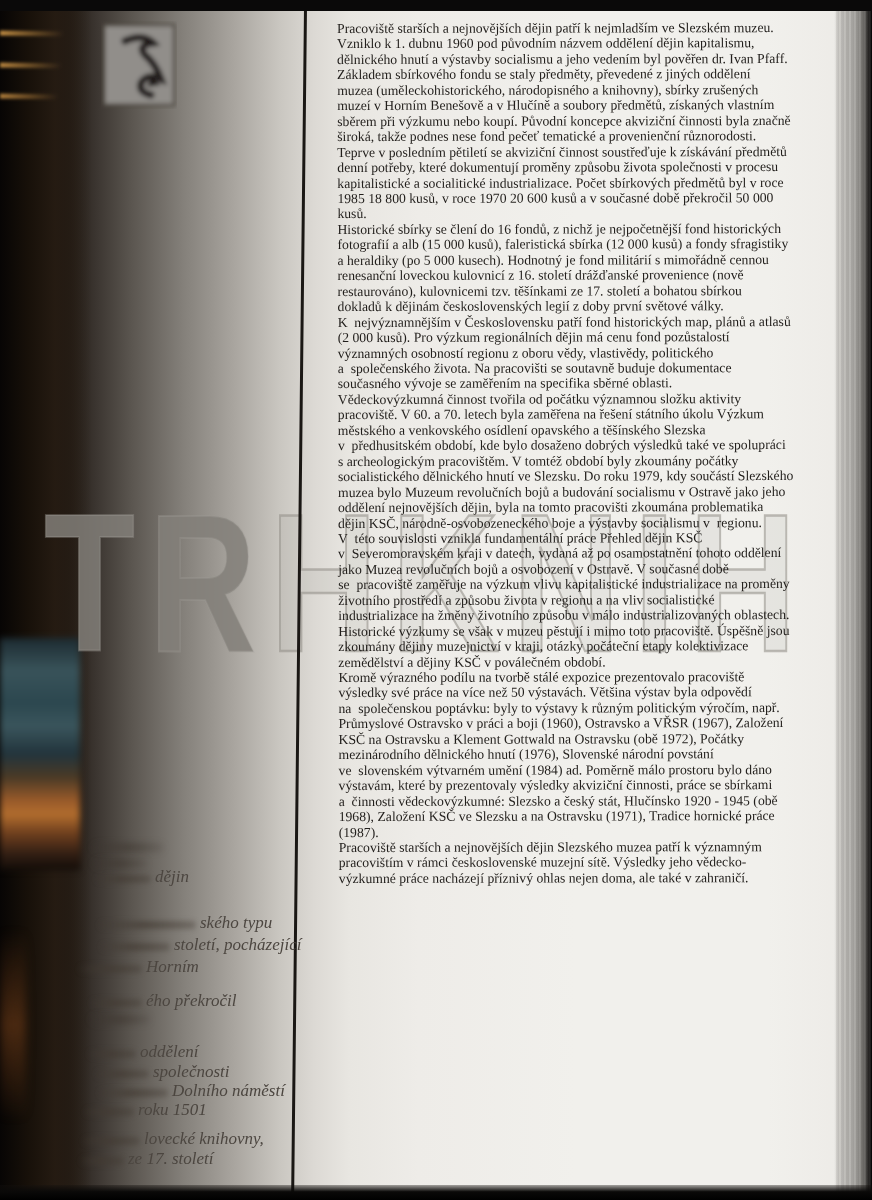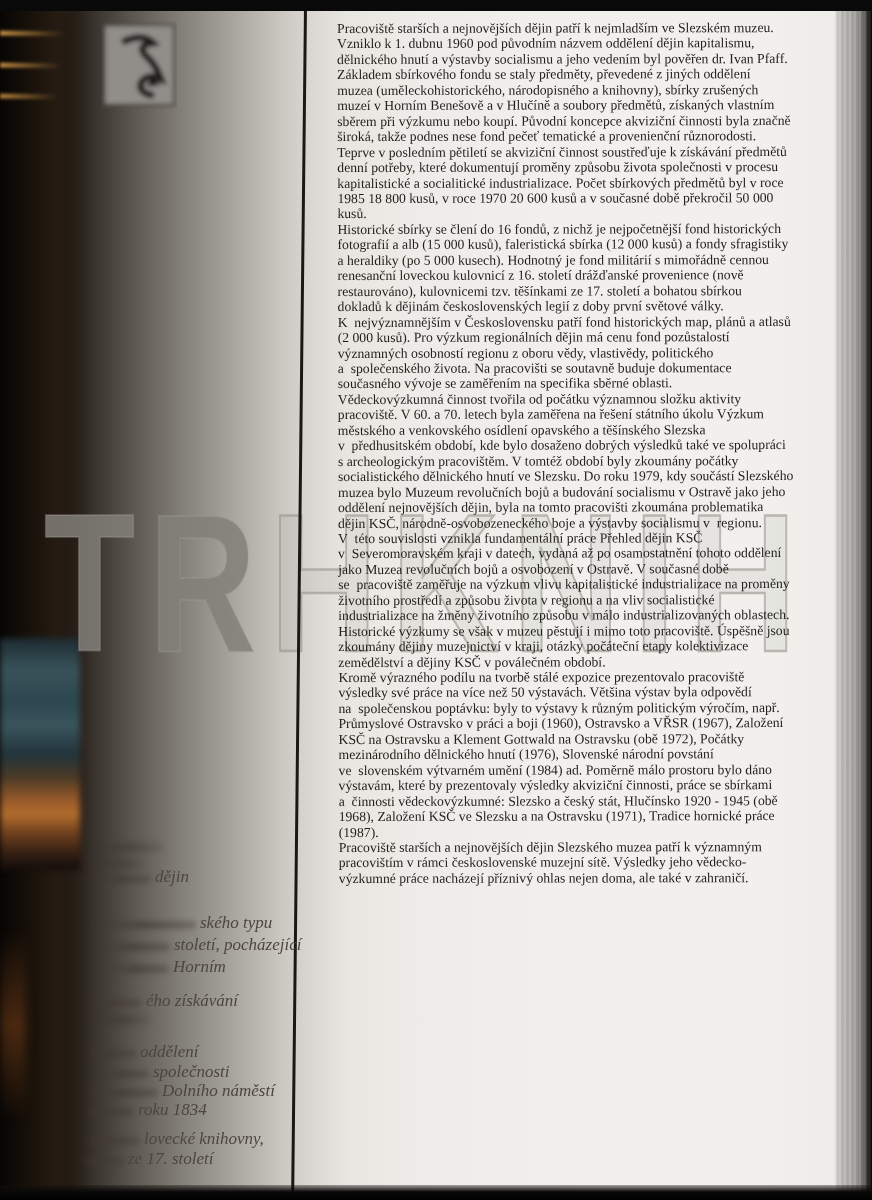--- a/index.html
+++ b/index.html
@@ -163,25 +163,25 @@
       <div class="tl">výzkumné práce nacházejí příznivý ohlas nejen doma, ale také v zahraničí.</div>
   </div>
 
   <div class="smear-line" style="left:92px;top:843px;width:72px;"></div>
   <div class="smear-line" style="left:93px;top:859px;width:54px;"></div>
   <div class="smear-line" style="left:90px;top:1015px;width:60px;"></div>
 
   <div class="caption" style="left:95px;top:869px;"><span class="smear" style="width:56px"></span><span>dějin</span></div>
   <div class="caption" style="left:98px;top:915px;"><span class="smear" style="width:98px"></span><span>ského typu</span></div>
   <div class="caption" style="left:100px;top:937px;"><span class="smear" style="width:70px"></span><span>století, pocházející</span></div>
-  <div class="caption" style="left:105px;top:959px;"><span class="smear" style="width:64px"></span><span>Horním</span></div>
-  <div class="caption" style="left:90px;top:993px;"><span class="smear" style="width:52px"></span><span>ého získávání</span></div>
+  <div class="caption" style="left:78px;top:959px;"><span class="smear" style="width:64px"></span><span>Horním</span></div>
+  <div class="caption" style="left:90px;top:993px;"><span class="smear" style="width:52px"></span><span>ého překročil</span></div>
   <div class="caption" style="left:88px;top:1044px;"><span class="smear" style="width:48px"></span><span>oddělení</span></div>
   <div class="caption" style="left:95px;top:1064px;"><span class="smear" style="width:54px"></span><span>společnosti</span></div>
-  <div class="caption" style="left:88px;top:1083px;"><span class="smear" style="width:70px"></span><span>Dolního náměstí</span></div>
-  <div class="caption" style="left:84px;top:1102px;"><span class="smear" style="width:50px"></span><span>roku 1834</span></div>
+  <div class="caption" style="left:98px;top:1083px;"><span class="smear" style="width:70px"></span><span>Dolního náměstí</span></div>
+  <div class="caption" style="left:84px;top:1102px;"><span class="smear" style="width:50px"></span><span>roku 1501</span></div>
   <div class="caption" style="left:82px;top:1131px;"><span class="smear" style="width:58px"></span><span>lovecké knihovny,</span></div>
   <div class="caption" style="left:80px;top:1151px;font-style:italic;"><span class="smear" style="width:44px"></span><span>ze 17. století</span></div>
 
   <div class="edge-right"></div>
   <div class="bar-top"></div>
   <div class="bar-bottom"></div>
 </div>
 
 </body></html>

